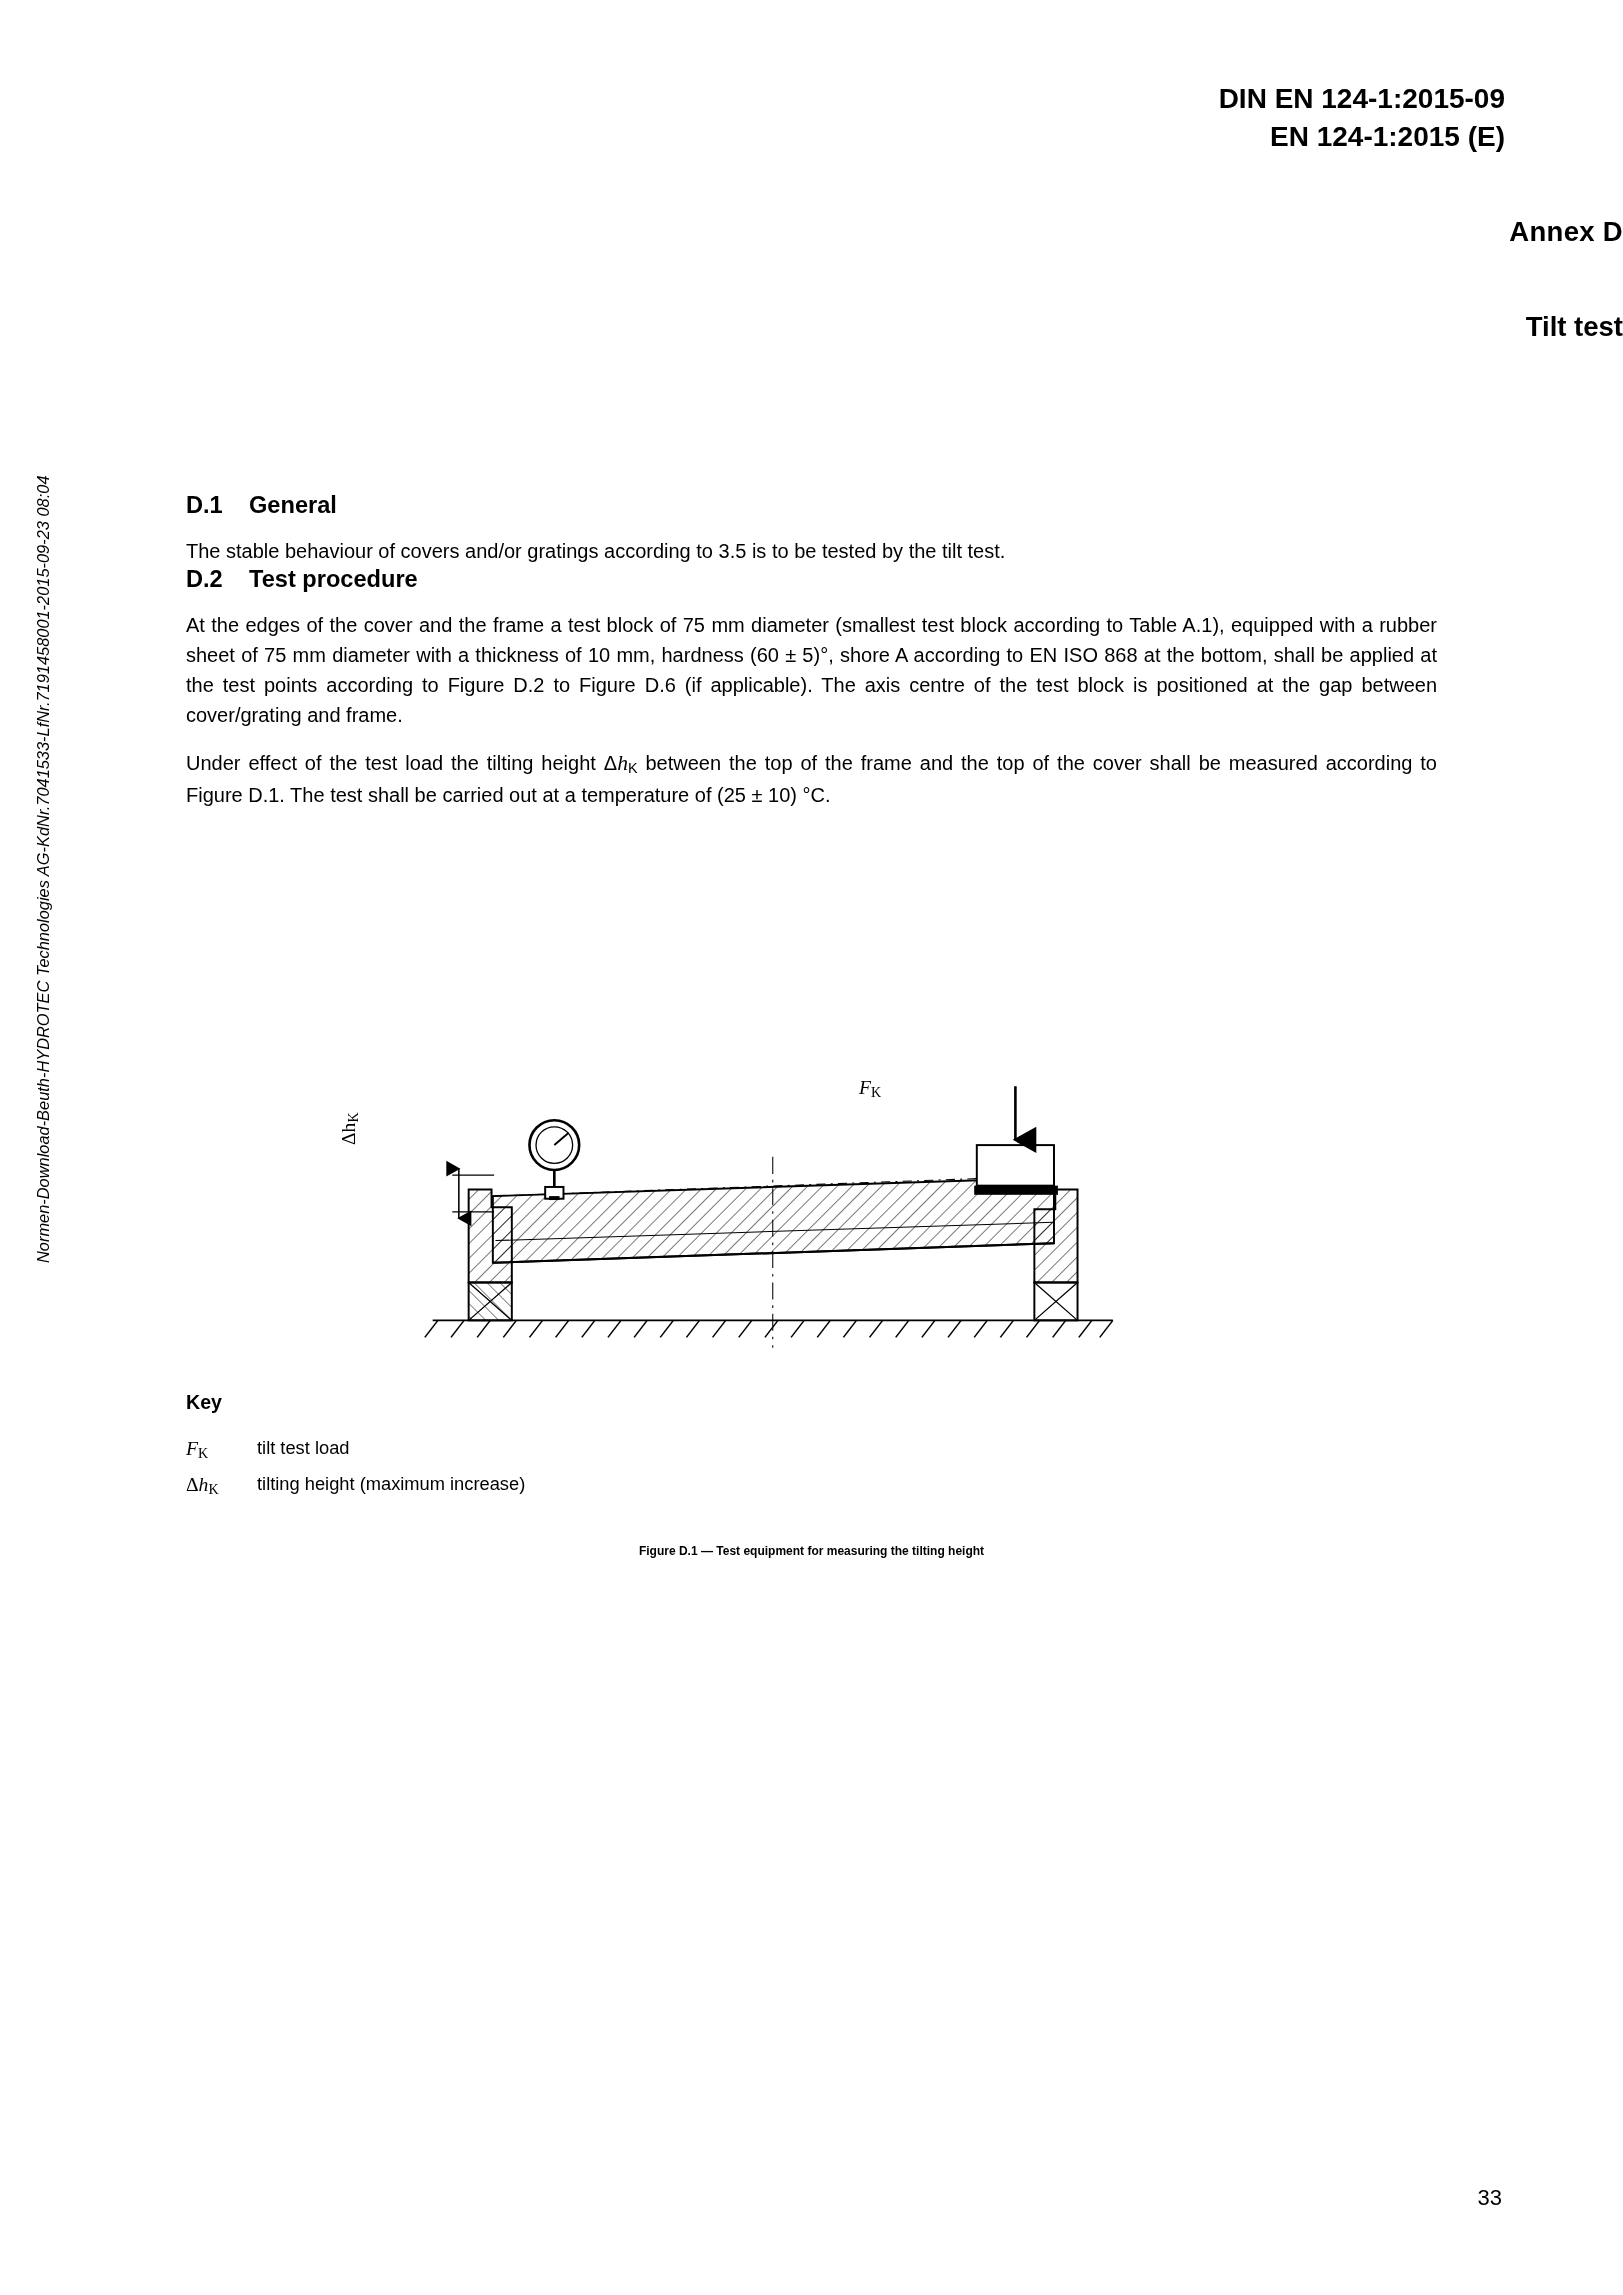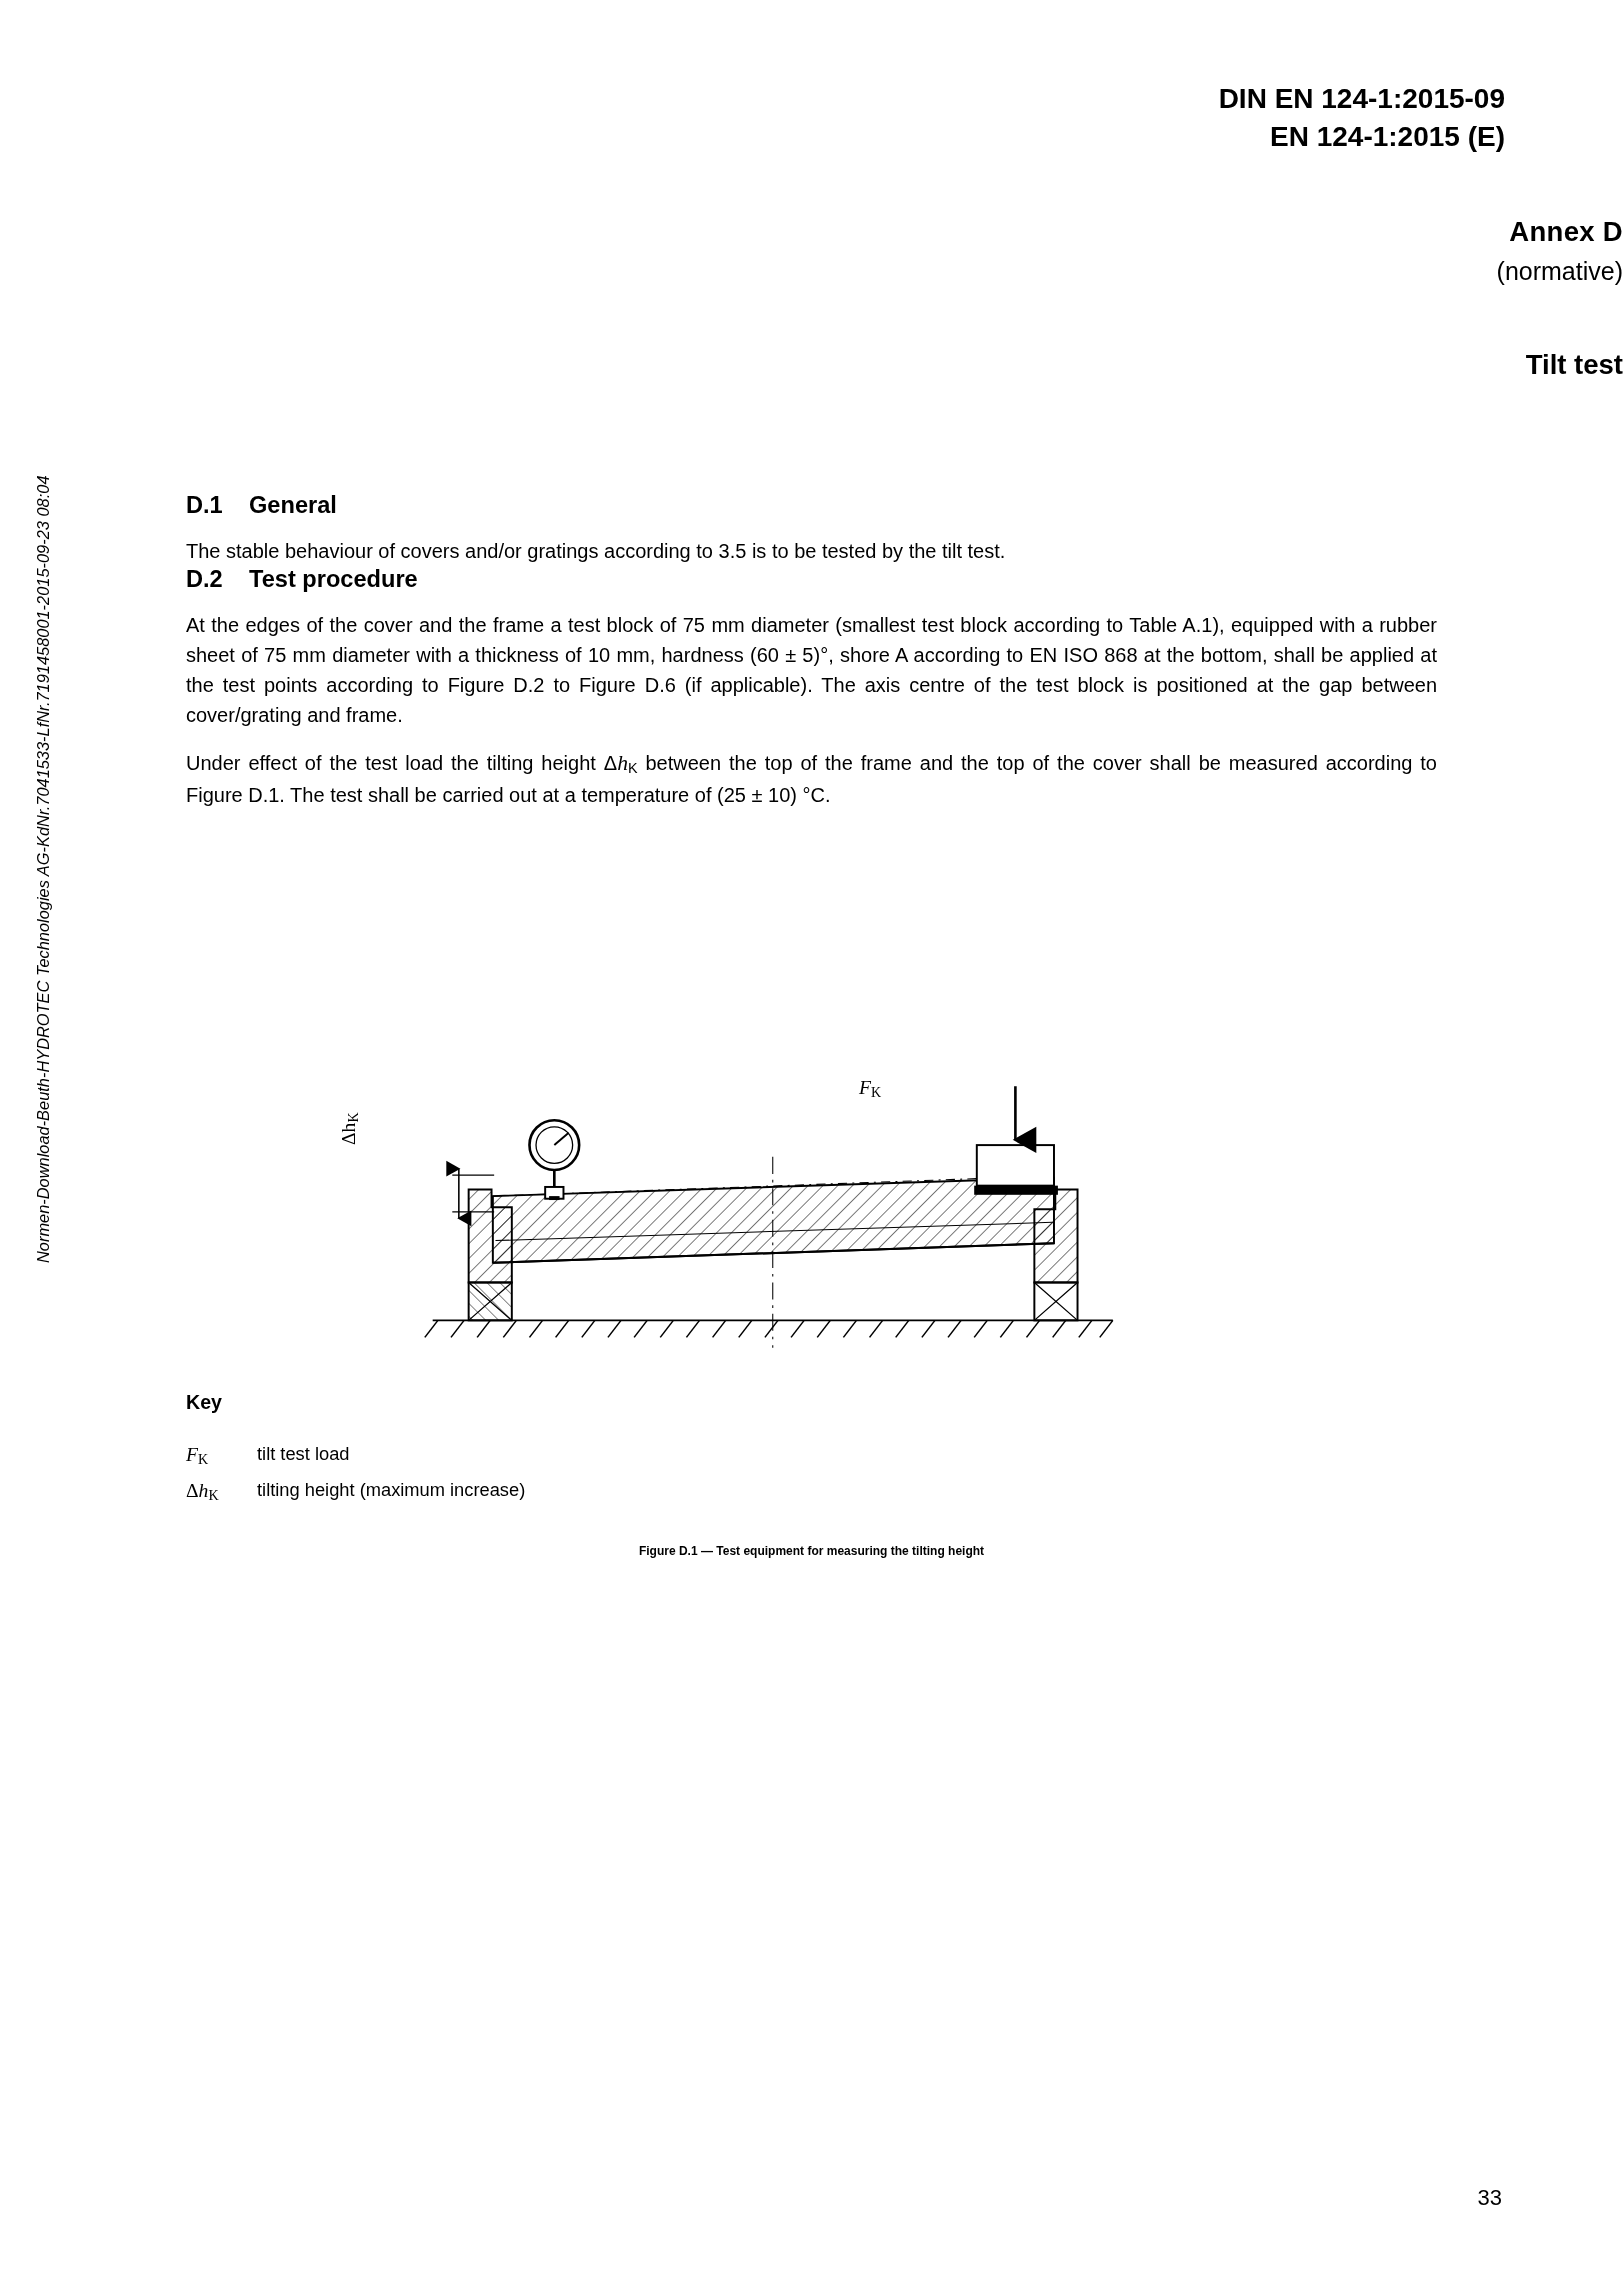--- a/index.html
+++ b/index.html
@@ -104,21 +104,21 @@
   
   .key-block {
     position: absolute;
     left: 186px;
     top: 1391px;
     width: 1251px;
   }
   .key-title {
     font-size: 19.6px;
     font-weight: bold;
-    margin-bottom: 27px;
+    margin-bottom: 21px;
   }
   .key-row {
     display: flex;
     font-size: 18.3px;
     line-height: 1.45;
     margin-bottom: 7.9px;
   }
   .key-sym {
     width: 71px;
     flex: 0 0 71px;
@@ -167,21 +167,20 @@
 
 <div class="page">
 
   <div class="header">
     <div>DIN EN 124-1:2015-09</div>
     <div>EN 124-1:2015 (E)</div>
   </div>
 
   <div class="annex-block">
     <div class="annex-title">Annex D</div>
-    <div class="annex-sub">(normative)</div>
     <div class="annex-name">Tilt test</div>
   </div>
 
   <div class="content">
 
     <h2 class="sec">
       <span class="sec-num">D.1</span><span>General</span>
     </h2>
 
     <p class="body gap-before">The stable behaviour of covers and/or gratings according to 3.5 is to be tested by the tilt test.</p>

